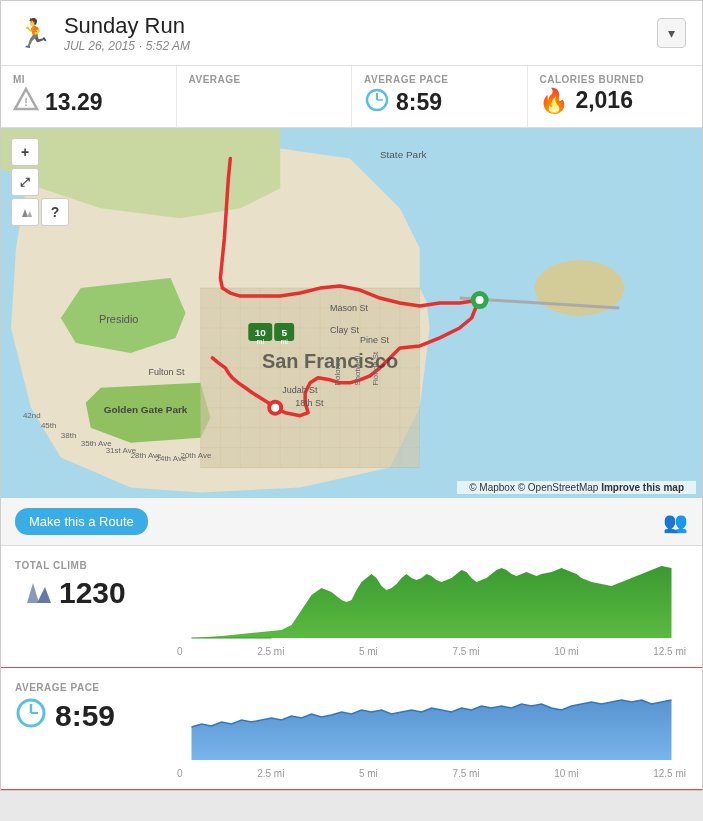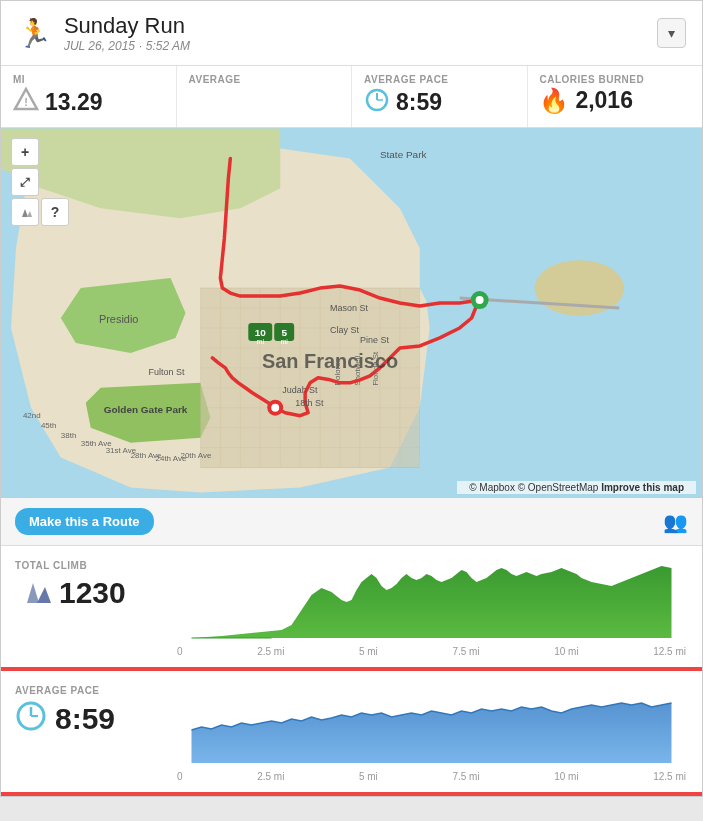--- a/index.html
+++ b/index.html
@@ -147,33 +147,33 @@
       justify-content: space-between;
       border-bottom: 1px solid #ddd;
     }
     .route-btn {
       background: #3aade4;
       color: #fff;
       border: none;
       border-radius: 13px;
       padding: 6px 14px;
       font-size: 13px;
-      font-weight: 700;
+      font-weight: 400;
       cursor: pointer;
     }
     .people-icon { font-size: 20px; color: #bbb; cursor: pointer; }
 
     
     .charts-section {
       background: #fff;
       padding: 0;
     }
     .chart-block {
       padding: 14px 14px 10px;
-      border-bottom: 4px solid #ef4444;
+      border-bottom: 1px solid #ef4444;
     }
     .chart-stat-label {
       font-size: 10px;
       font-weight: bold;
       color: #999;
       letter-spacing: 0.5px;
       margin-bottom: 4px;
     }
     .chart-stat-row {
       display: flex;

